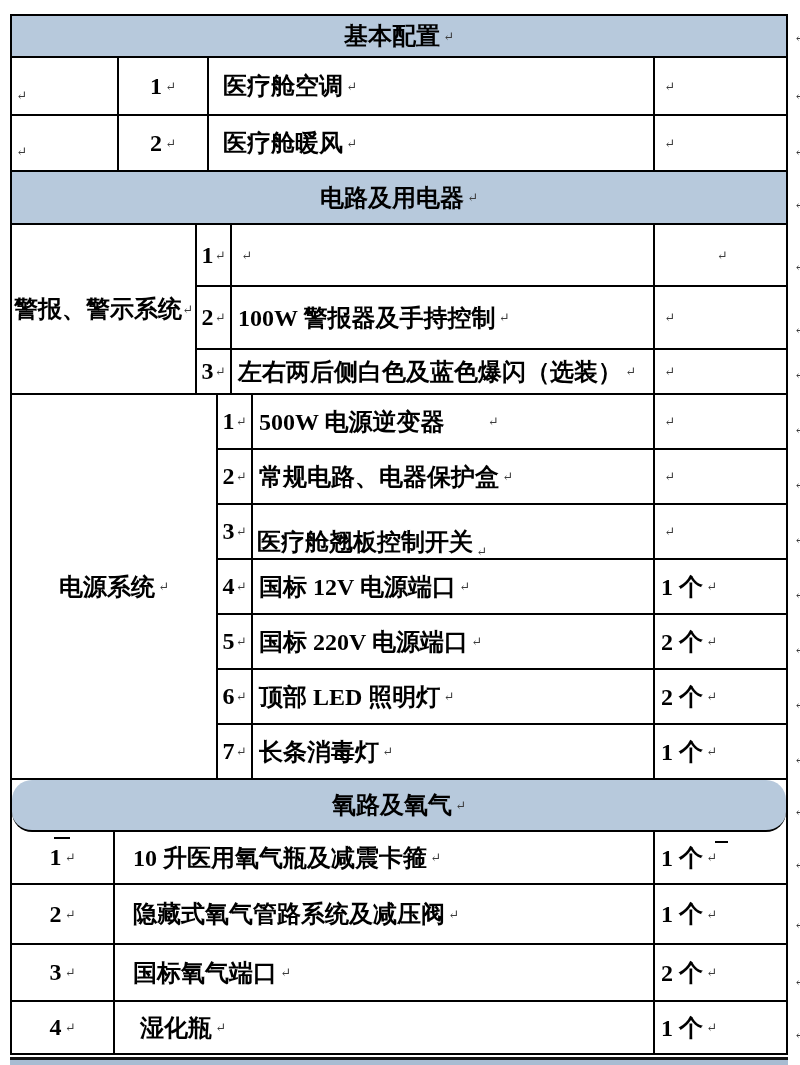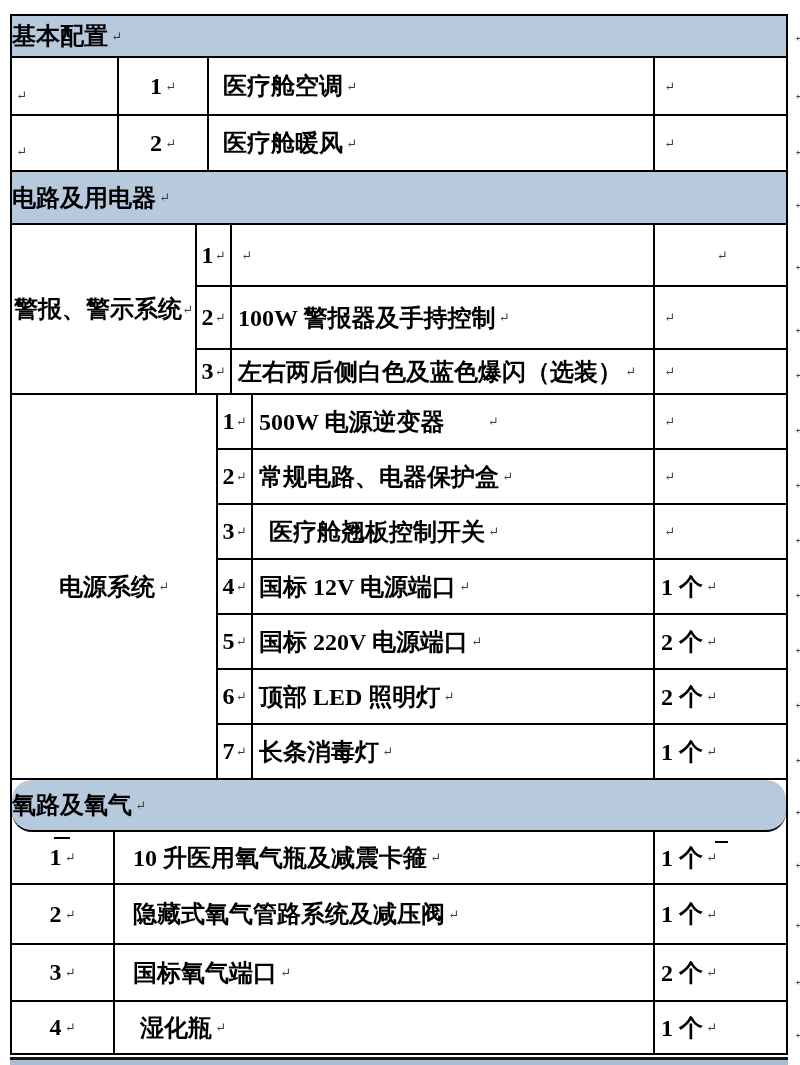--- a/index.html
+++ b/index.html
@@ -3,21 +3,21 @@
 <meta charset="utf-8">
 <style>
   html,body{margin:0;padding:0;background:#fff;}
   .page{position:relative;width:800px;height:1065px;background:#ffffff;overflow:hidden;
         font-family:"Liberation Serif","DejaVu Serif",serif;color:#000;}
   .table{position:absolute;left:10px;top:14px;width:778px;border:2px solid #000;
          background:#fff;font-size:24px;font-weight:700;box-sizing:border-box;}
   .table > :last-child{border-bottom:0;}
   
   .hrow{background:#b7c9dc;border-bottom:2px solid #000;display:flex;align-items:center;
-        position:relative;box-sizing:border-box;}
+        justify-content:center;position:relative;box-sizing:border-box;}
   
   .prow{display:flex;border-bottom:2px solid #000;position:relative;box-sizing:border-box;}
   
   .group{display:flex;border-bottom:2px solid #000;box-sizing:border-box;}
   .glabel{border-right:2px solid #000;display:flex;align-items:center;justify-content:center;
           white-space:nowrap;box-sizing:border-box;}
   .grows{flex:1;display:flex;flex-direction:column;}
   .grow{display:flex;border-bottom:2px solid #000;position:relative;box-sizing:border-box;}
   .grow:last-child{border-bottom:0;}
   .c{display:flex;align-items:center;box-sizing:border-box;}
@@ -184,21 +184,21 @@
             <span></span>
             <span class="mark">↵</span>
           </div>
           <span class="mark outside">↵</span>
         </div>
         <div class="grow" style="height:55px;">
           <div class="c cnum-s">
             <span>3</span>
               <span class="mark" style="margin-left:1px;">↵</span>
           </div>
-          <div class="c cdesc" style="padding-left:16px;">
+          <div class="c cdesc" style="padding-left:4px;align-items:flex-end;">
             <span>医疗舱翘板控制开关</span>
             <span class="mark">↵</span>
           </div>
           <div class="c cqty">
             <span></span>
             <span class="mark">↵</span>
           </div>
           <span class="mark outside">↵</span>
         </div>
         <div class="grow" style="height:55px;">

